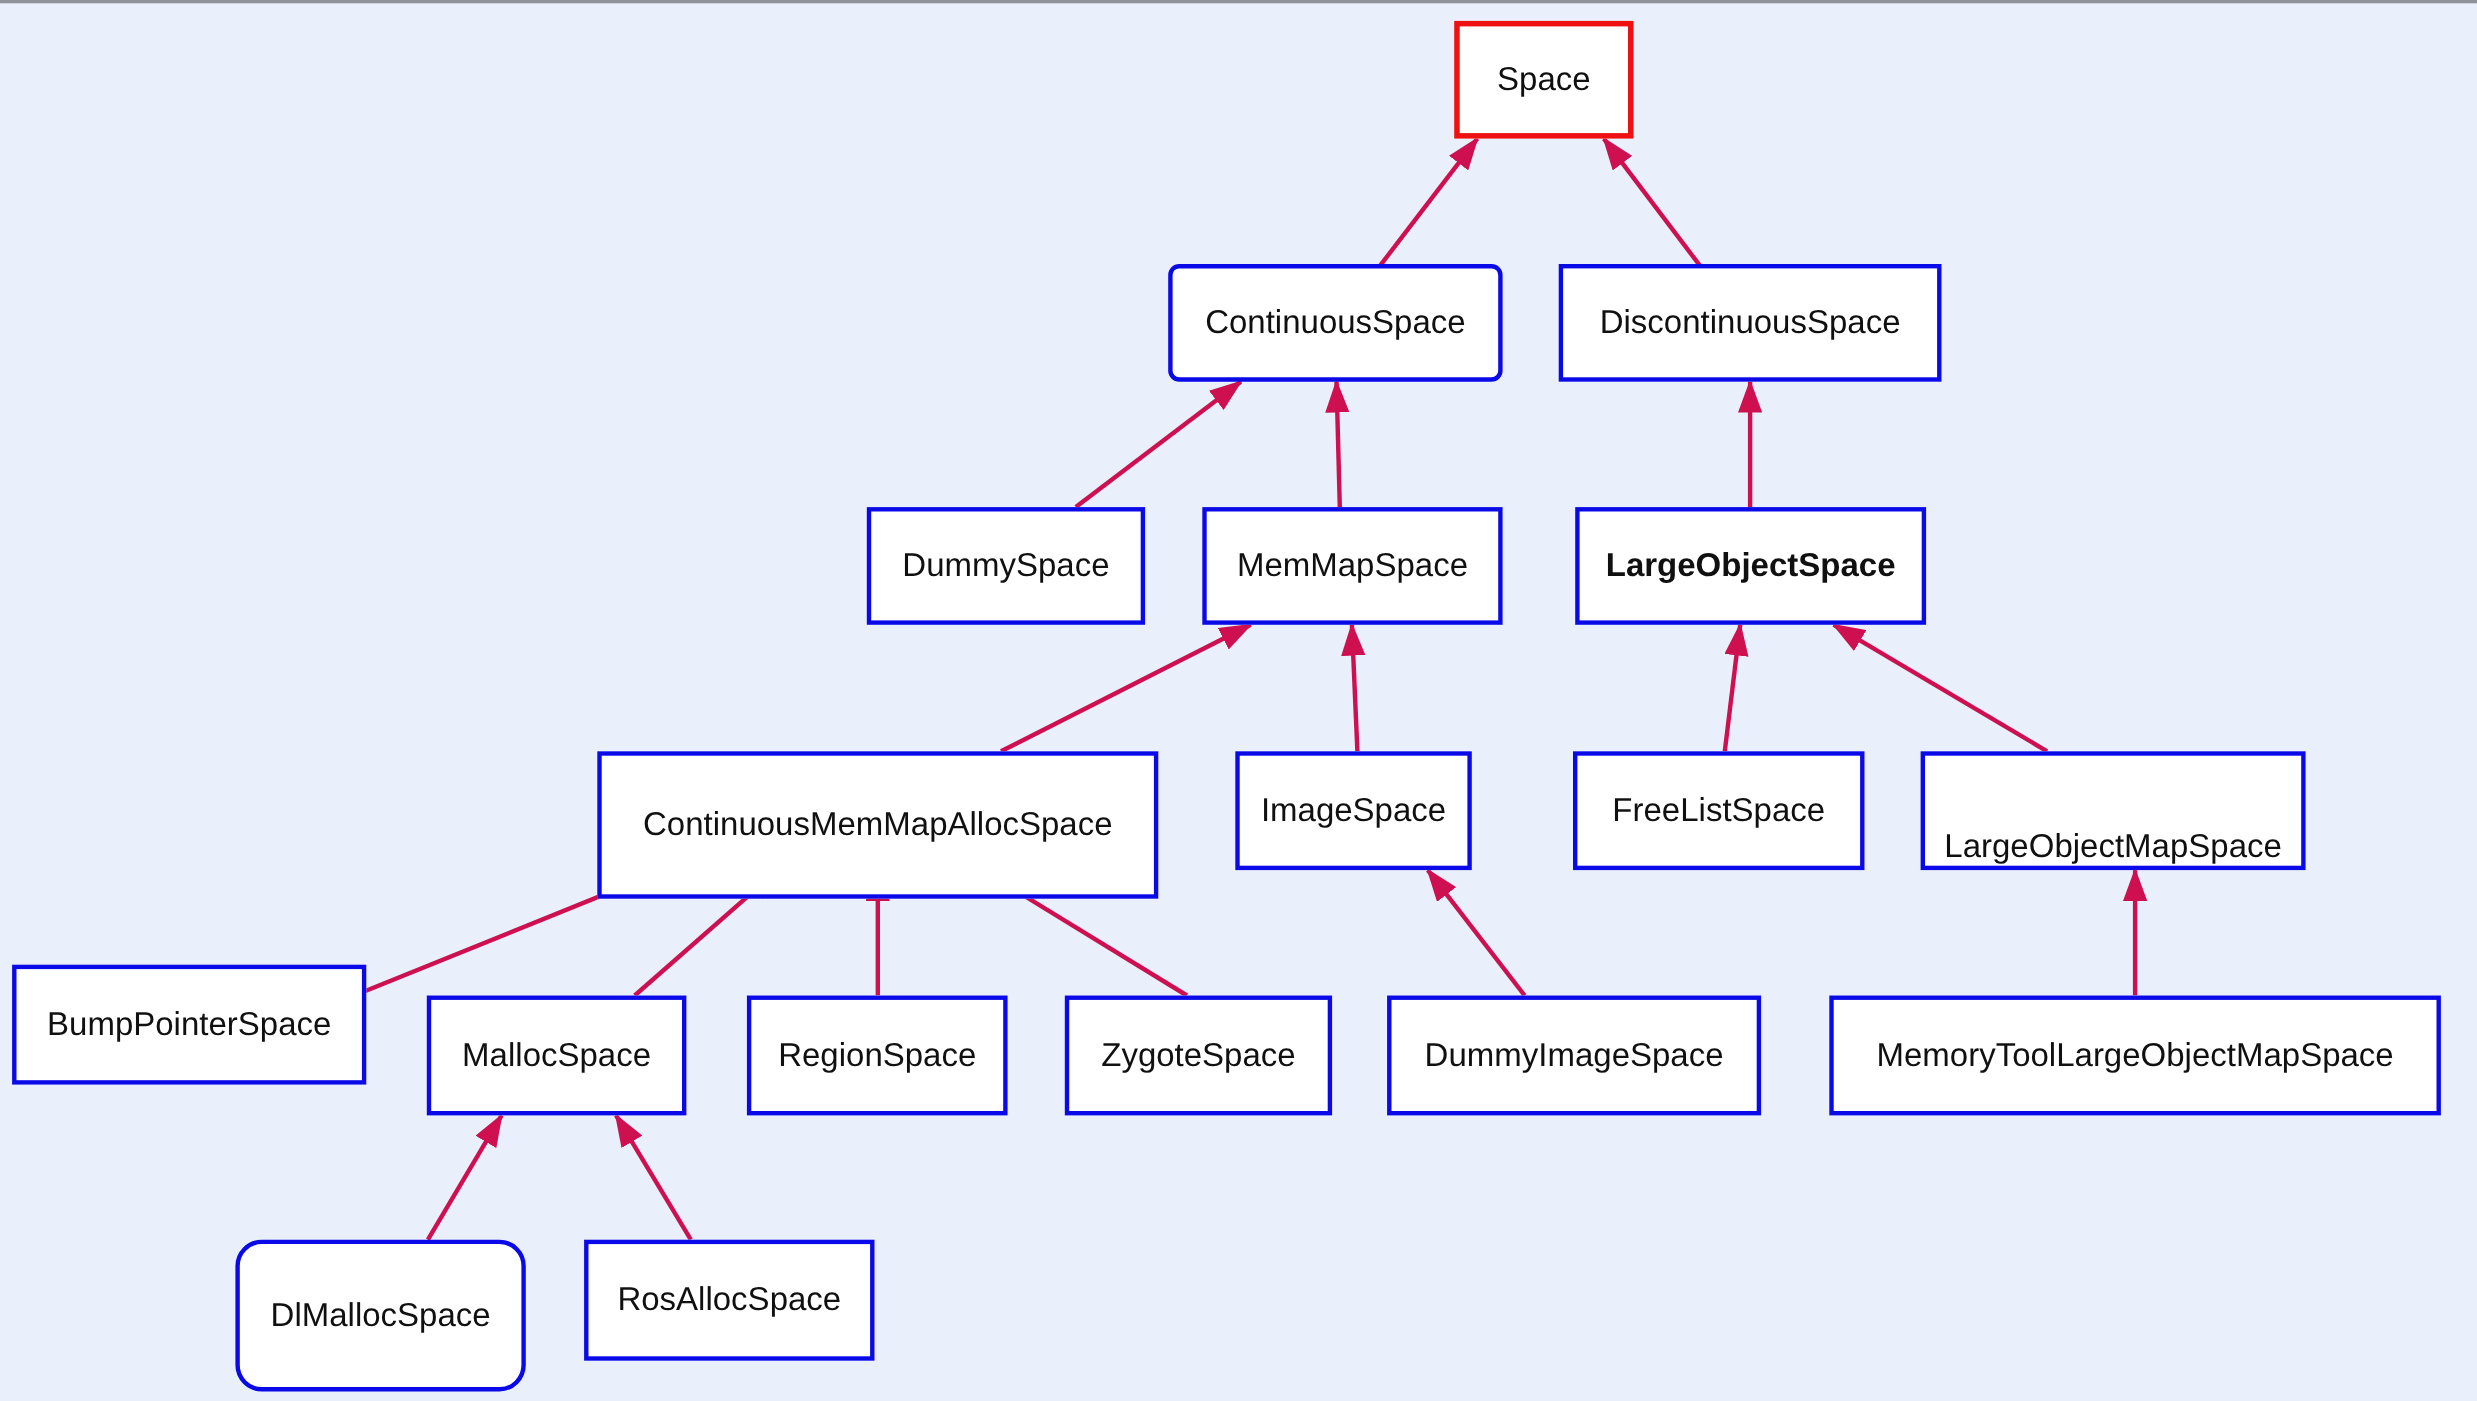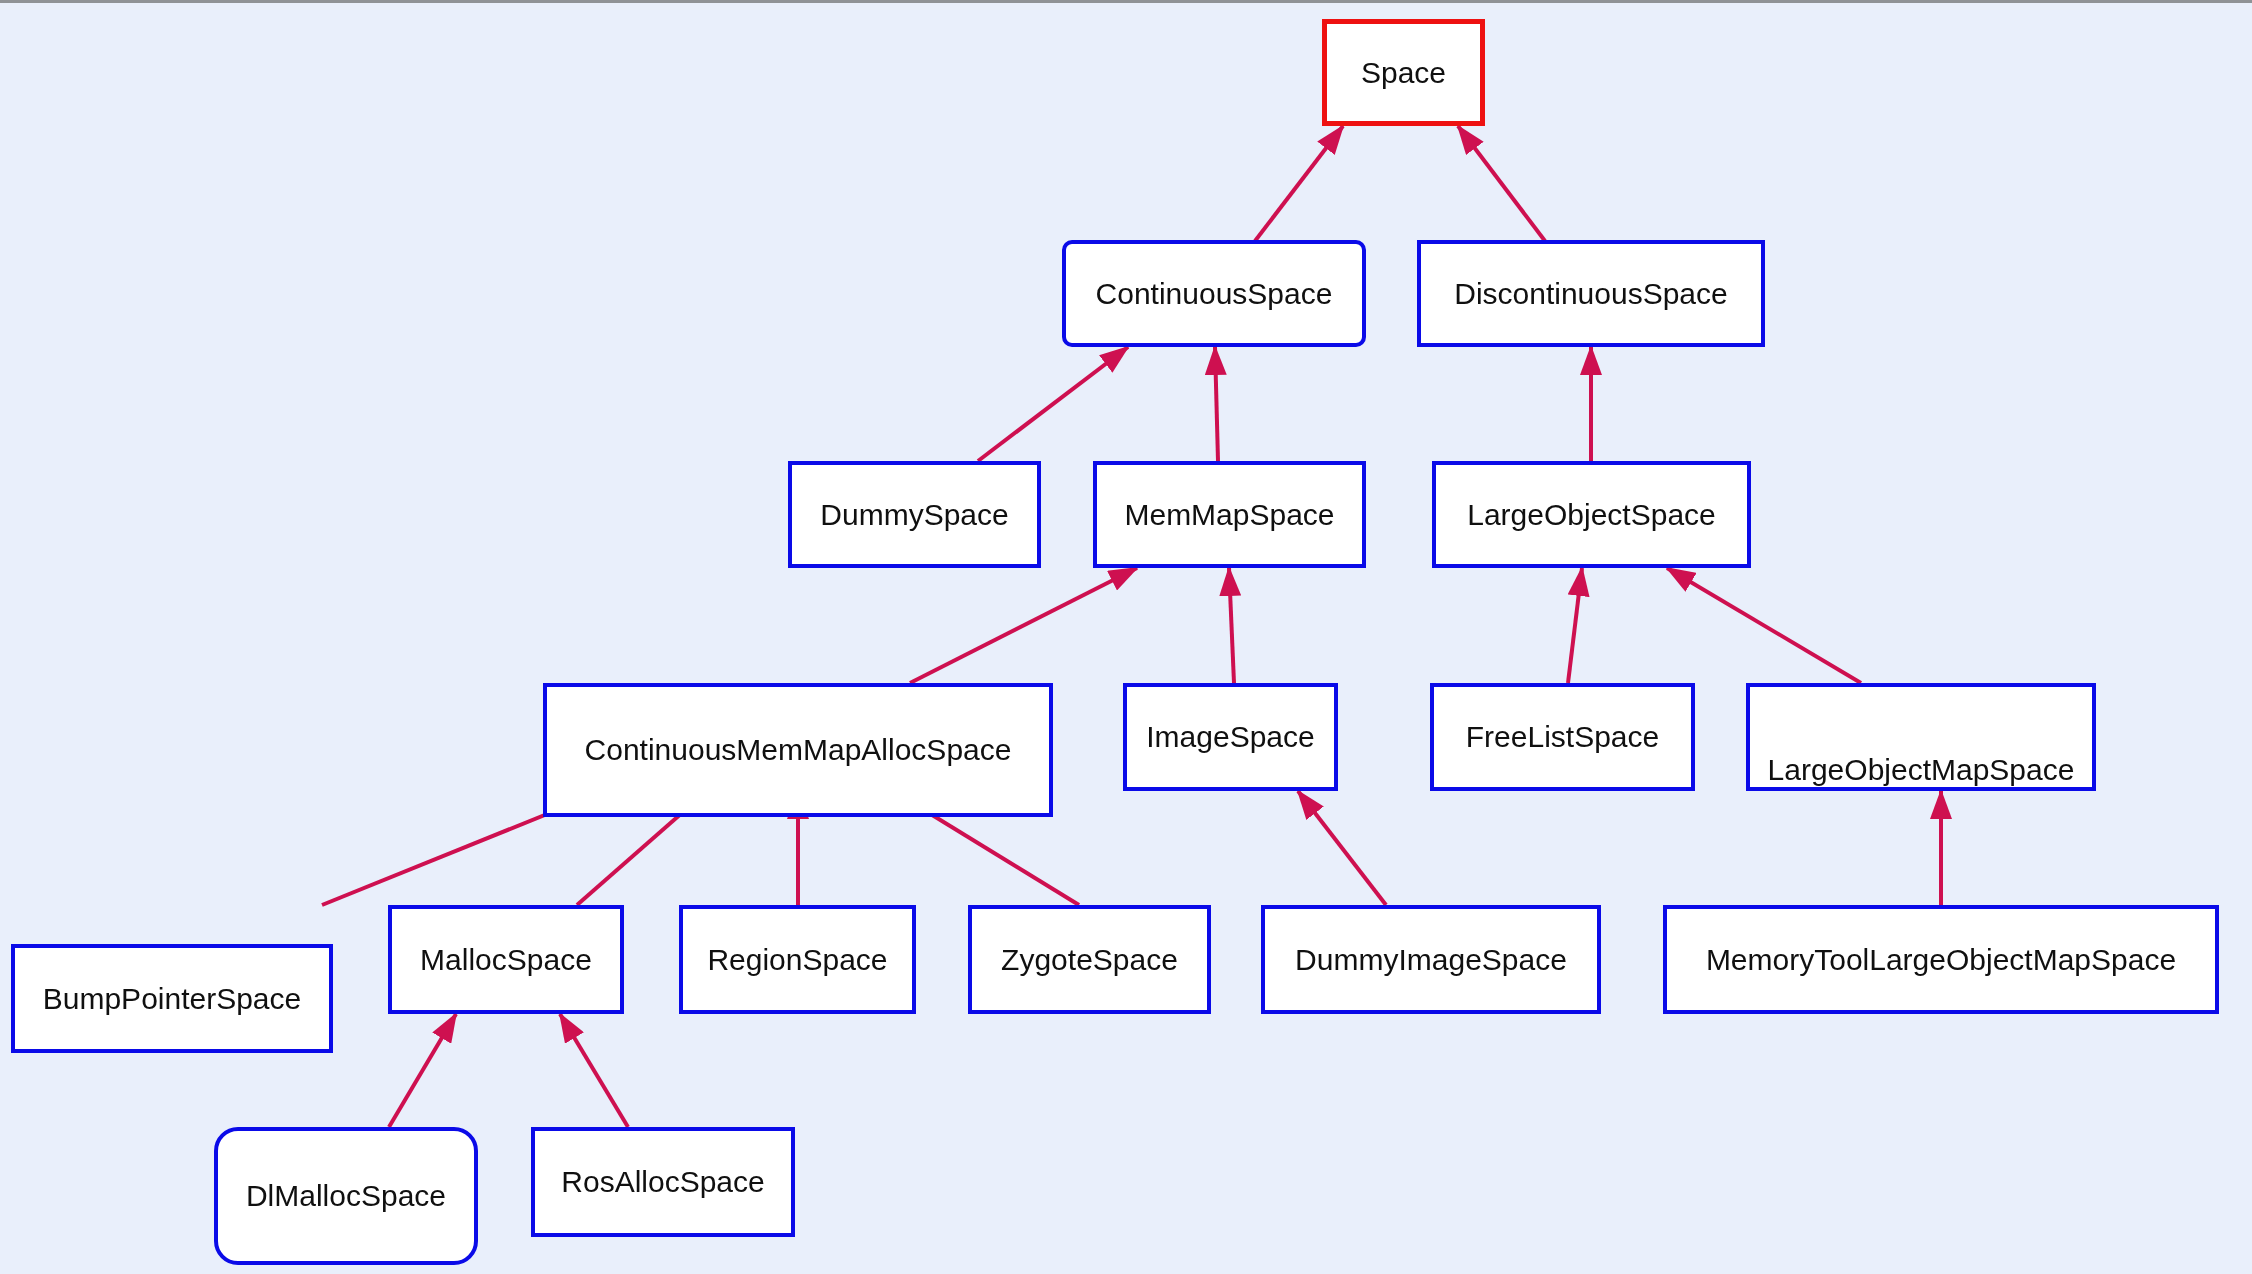--- a/index.html
+++ b/index.html
@@ -61,36 +61,36 @@
     </div>
   <div class="node" style="left: 1417px; top: 240px; width: 348px; height: 107px;">
       <span class="node-label">DiscontinuousSpace</span>
     </div>
   <div class="node" style="left: 788px; top: 461px; width: 253px; height: 107px;">
       <span class="node-label">DummySpace</span>
     </div>
   <div class="node" style="left: 1093px; top: 461px; width: 273px; height: 107px;">
       <span class="node-label">MemMapSpace</span>
     </div>
-  <div class="node" style="left: 1432px; top: 461px; width: 319px; height: 107px;">
+  <div class="node" style="left: 1432px; top: 461px; width: 319px; height: 107px; font-weight: bold;">
       <span class="node-label">LargeObjectSpace</span>
     </div>
   <div class="node" style="left: 543px; top: 683px; width: 510px; height: 134px;">
       <span class="node-label">ContinuousMemMapAllocSpace</span>
     </div>
   <div class="node" style="left: 1123px; top: 683px; width: 215px; height: 108px;">
       <span class="node-label">ImageSpace</span>
     </div>
   <div class="node" style="left: 1430px; top: 683px; width: 265px; height: 108px; align-items: center;">
       <span class="node-label">FreeListSpace</span>
     </div>
   <div class="node" style="left: 1746px; top: 683px; width: 350px; height: 108px; align-items: flex-end;">
       <span class="node-label">LargeObjectMapSpace</span>
     </div>
-  <div class="node" style="left: 11px; top: 944px; width: 322px; height: 109px;">
+  <div class="node" style="left: 11px; top: 877px; width: 322px; height: 109px;">
       <span class="node-label">BumpPointerSpace</span>
     </div>
   <div class="node" style="left: 388px; top: 905px; width: 236px; height: 109px;">
       <span class="node-label">MallocSpace</span>
     </div>
   <div class="node" style="left: 679px; top: 905px; width: 237px; height: 109px;">
       <span class="node-label">RegionSpace</span>
     </div>
   <div class="node" style="left: 968px; top: 905px; width: 243px; height: 109px;">
       <span class="node-label">ZygoteSpace</span>

